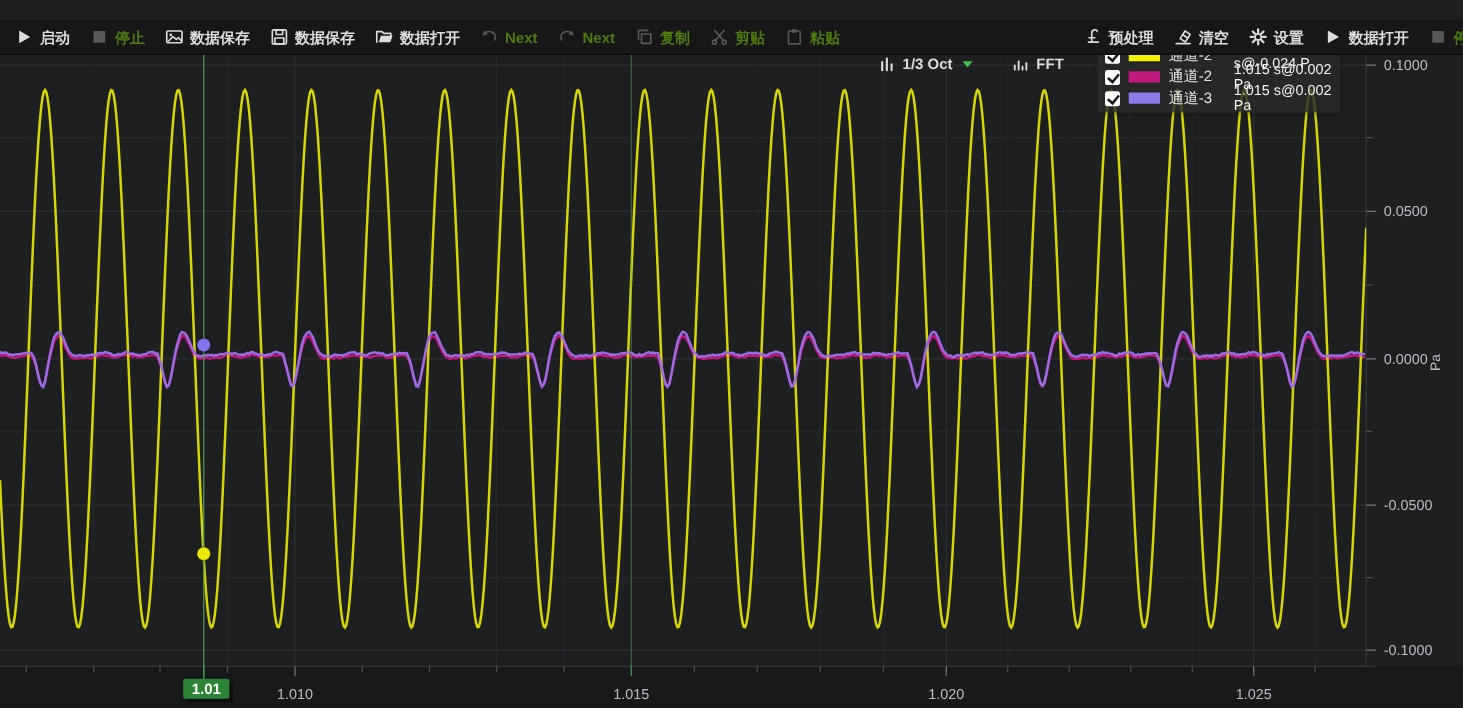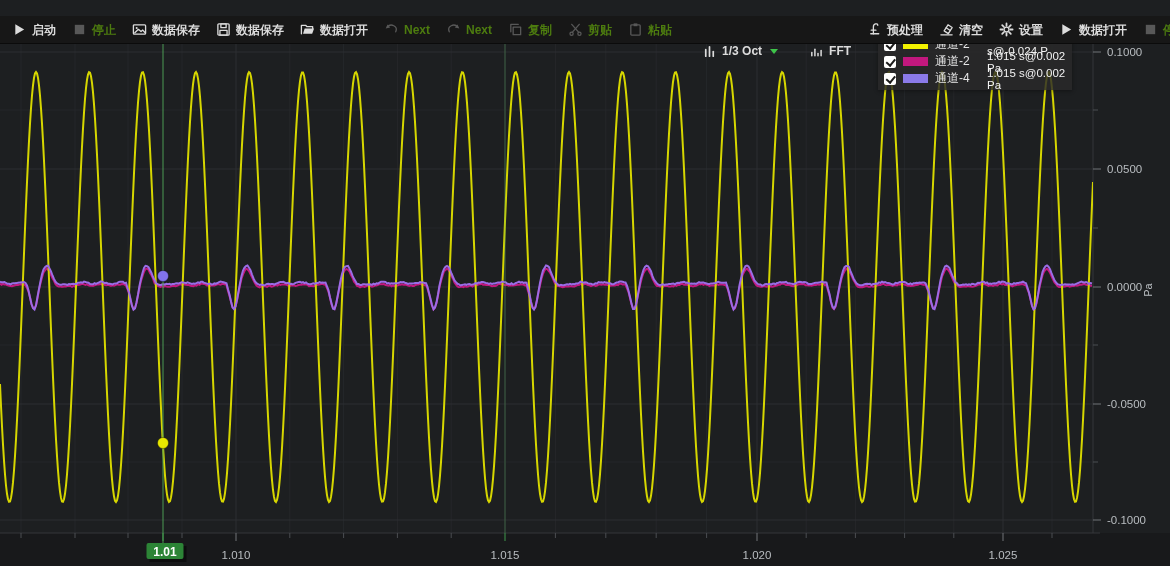--- a/index.html
+++ b/index.html
@@ -313,16 +313,16 @@
     </div>
     <div class="lrow">
       <span class="lcheck checked"></span>
       <span class="lswatch" style="background: rgb(194, 24, 126);"></span>
       <span class="llabel">通道-2</span>
       <span class="lval">1.015 s@0.002 Pa</span>
     </div>
     <div class="lrow">
       <span class="lcheck checked"></span>
       <span class="lswatch" style="background: rgb(139, 122, 232);"></span>
-      <span class="llabel">通道-4</span>
+      <span class="llabel">通道-3</span>
       <span class="lval">1.015 s@0.002 Pa</span>
     </div>
   </div>
 
 </body></html>

